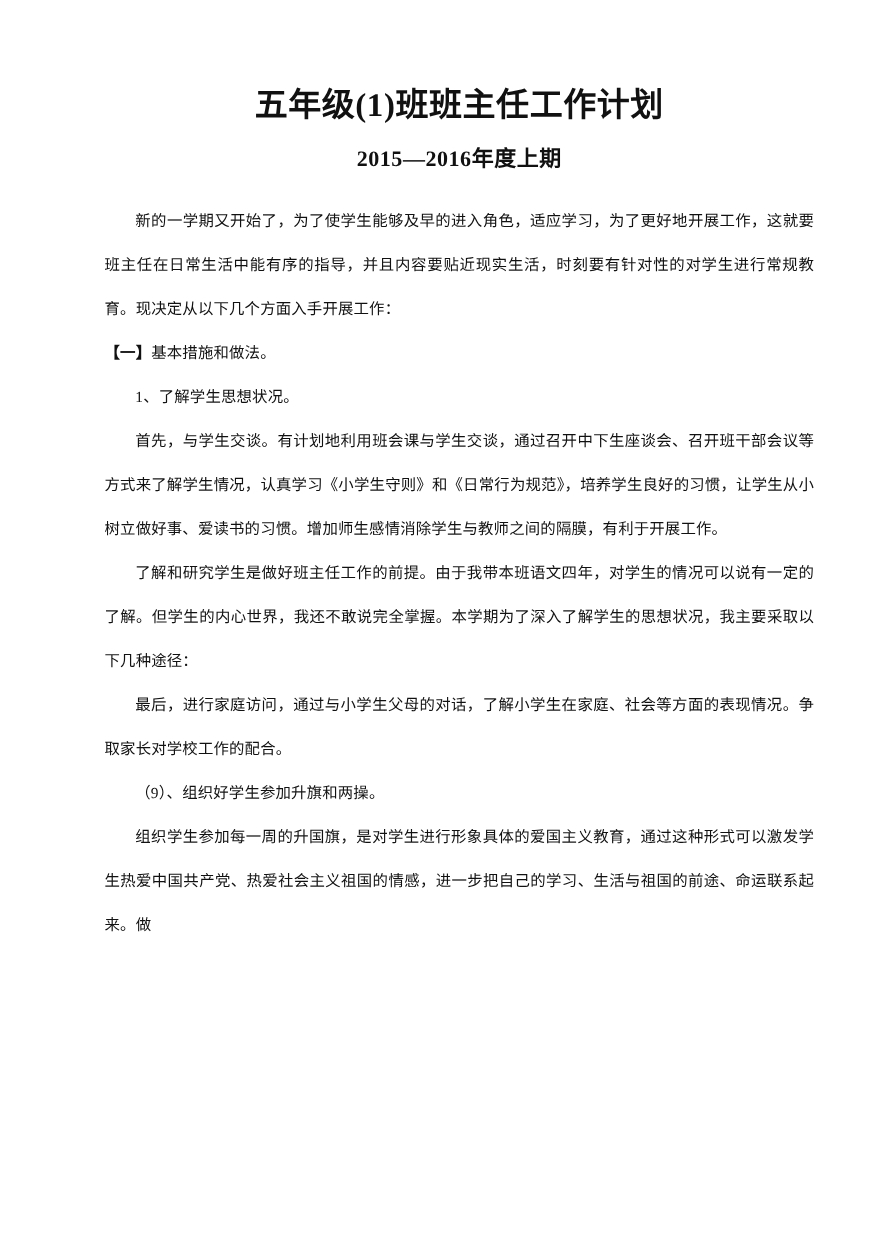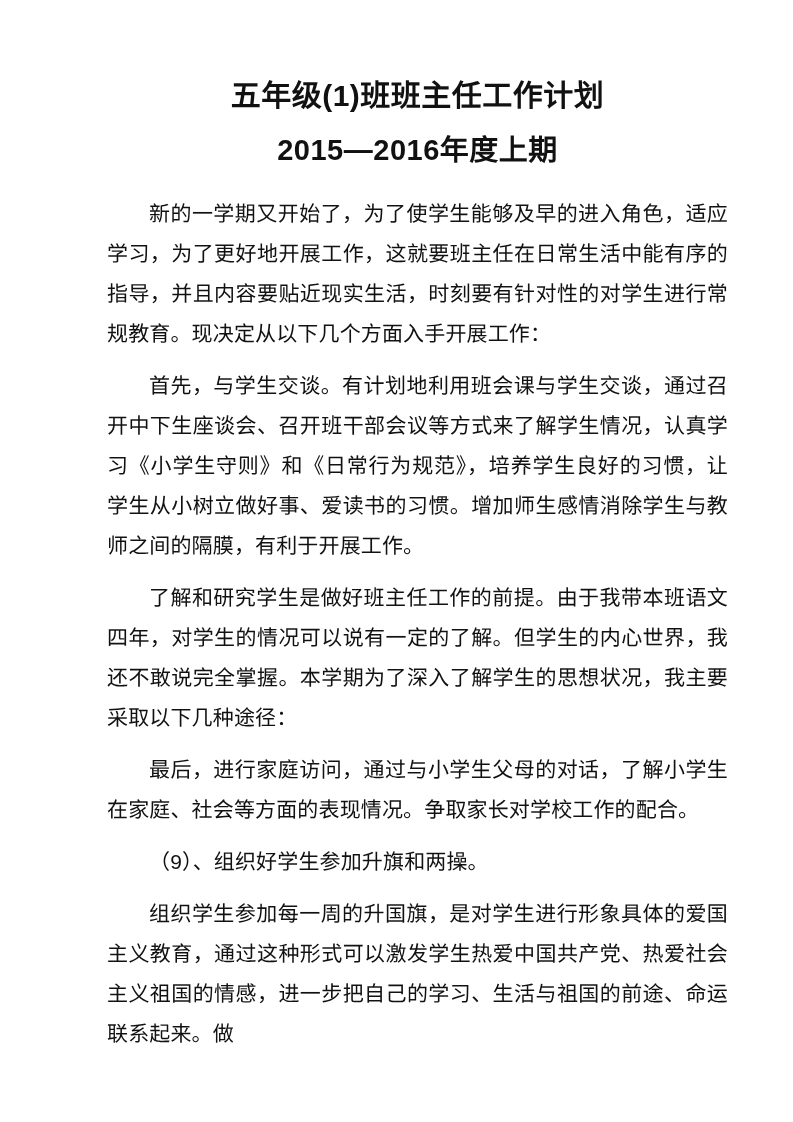--- a/index.html
+++ b/index.html
@@ -9,21 +9,21 @@
     background: #ffffff;
   }
 
   #page {
     position: relative;
     width: 793px;
     height: 1122px;
     background: #ffffff;
     overflow: hidden;
     box-sizing: border-box;
-    font-family: Liberation Sans, sans-serif;
+    font-family: Liberation Serif, serif;
     color: #111111;
   }
 
   
   #content {
     position: absolute;
     left: 95px;
     top: 0;
     width: 645px;
   }
@@ -37,21 +37,21 @@
     margin: 0;
     padding: 0;
     line-height: 1.2;
     position: absolute;
     left: 0;
     top: 78px;
     width: 645px;
   }
 
   .doc-subtitle {
-    font-size: 29px;
+    font-size: 20px;
     font-weight: bold;
     text-align: center;
     letter-spacing: 0.5px;
     margin: 0;
     padding: 0;
     line-height: 1.2;
     position: absolute;
     left: 0;
     top: 133px;
     width: 645px;
@@ -59,23 +59,23 @@
 
   
   .body-block {
     position: absolute;
     left: 0;
     top: 182px;
     width: 645px;
   }
 
   .para {
-    font-size: 21px;
+    font-size: 14px;
     line-height: 40px;
-    margin: 12px;
+    margin: 0;
     padding: 0;
     text-align: justify;
     text-justify: inter-ideograph;
     text-align-last: left;
     word-break: break-all;
     letter-spacing: 0.15px;
   }
 
   .para.indent2 {
     text-indent: 2em;
@@ -97,21 +97,23 @@
   <div id="content">
 
     <h1 class="doc-title">五年级(1)班班主任工作计划</h1>
 
     <h2 class="doc-subtitle">2015—2016年度上期</h2>
 
     <div class="body-block">
 
       <p class="para indent2">新的一学期又开始了，为了使学生能够及早的进入角色，适应学习，为了更好地开展工作，这就要班主任在日常生活中能有序的指导，并且内容要贴近现实生活，时刻要有针对性的对学生进行常规教育。现决定从以下几个方面入手开展工作：</p>
 
+      <p class="para indent0"><span class="heading-marker">【一】</span><span>基本措施和做法。</span></p>
 
+      <p class="para indent2">1、了解学生思想状况。</p>
 
       <p class="para indent2">首先，与学生交谈。有计划地利用班会课与学生交谈，通过召开中下生座谈会、召开班干部会议等方式来了解学生情况，认真学习《小学生守则》和《日常行为规范》，培养学生良好的习惯，让学生从小树立做好事、爱读书的习惯。增加师生感情消除学生与教师之间的隔膜，有利于开展工作。</p>
 
       <p class="para indent2">了解和研究学生是做好班主任工作的前提。由于我带本班语文四年，对学生的情况可以说有一定的了解。但学生的内心世界，我还不敢说完全掌握。本学期为了深入了解学生的思想状况，我主要采取以下几种途径：</p>
 
 
       <p class="para indent2">最后，进行家庭访问，通过与小学生父母的对话，了解小学生在家庭、社会等方面的表现情况。争取家长对学校工作的配合。</p>
 
 
       <p class="para indent2">（9）、组织好学生参加升旗和两操。</p>

